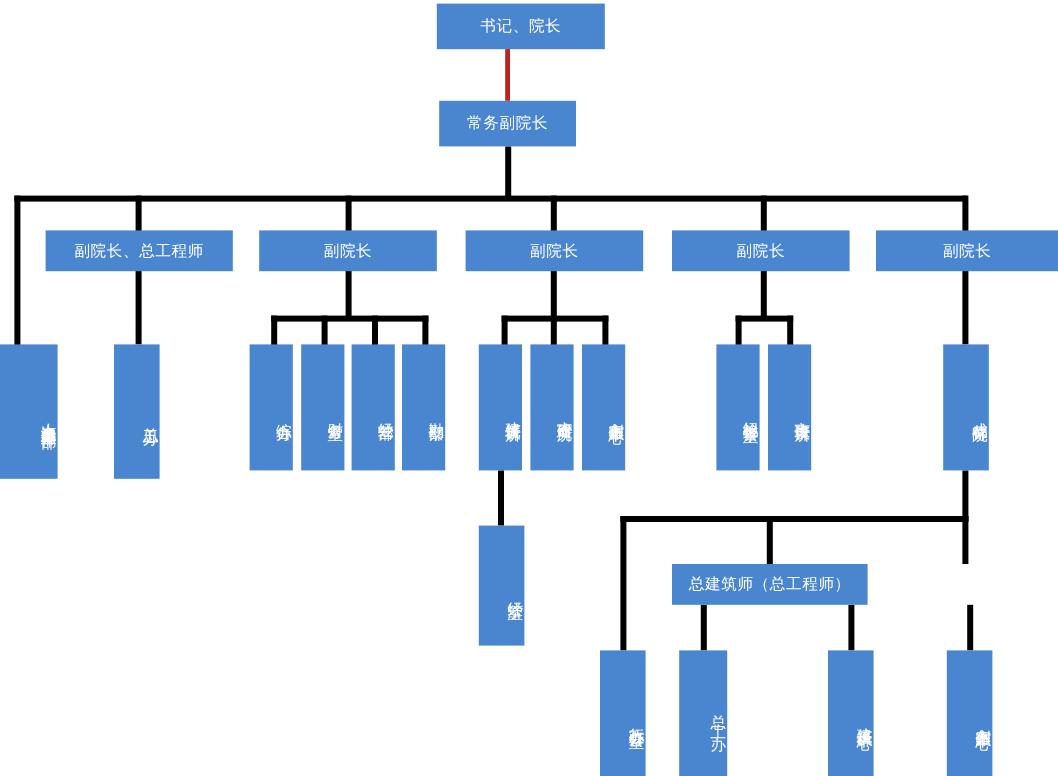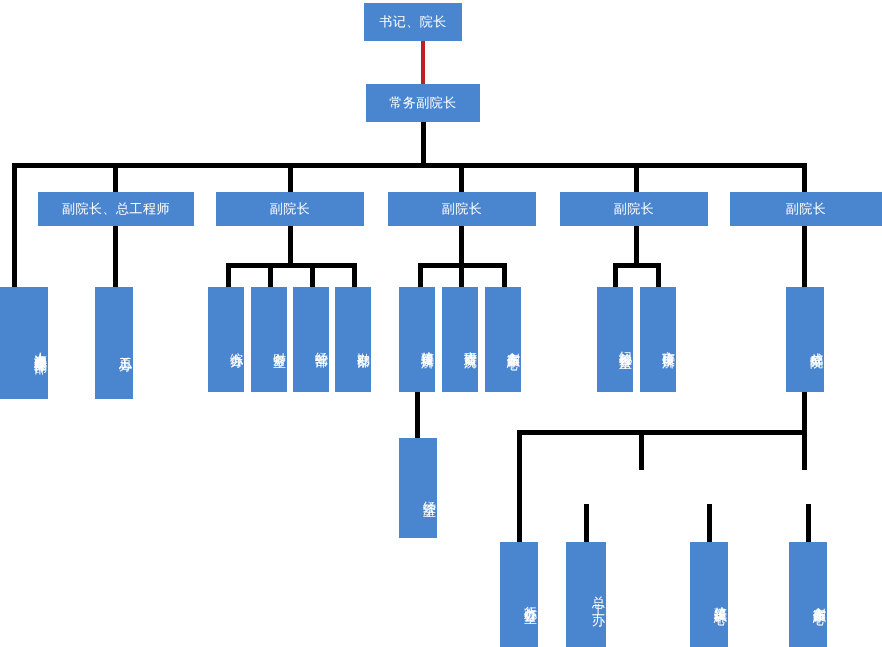--- a/index.html
+++ b/index.html
@@ -112,21 +112,21 @@
   <div class="conn" style="left:517px; top:430px; width:290px; height:5px;"></div>
   <div class="conn" style="left:517px; top:430px; width:5px; height:112px;"></div>
   <div class="conn" style="left:639px; top:430px; width:5px; height:40px;"></div>
   <div class="conn" style="left:802px; top:430px; width:5px; height:40px;"></div>
 
   <div class="conn" style="left:584px; top:504px; width:5px; height:38px;"></div>
   <div class="conn" style="left:707px; top:504px; width:5px; height:38px;"></div>
 
   <div class="conn" style="left:806px; top:504px; width:5px; height:38px;"></div>
 
-  <div class="node horiz" style="left:364px; top:3px; width:98px; height:38px;">书记、院长</div>
+  <div class="node horiz" style="left:364px; top:3px; width:140px; height:38px;">书记、院长</div>
 
   <div class="node horiz" style="left:38px; top:192px; width:156px; height:34px;">副院长、总工程师</div>
 
   <div class="node horiz" style="left:366px; top:84px; width:114px; height:38px;">常务副院长</div>
   <div class="node horiz" style="left:216px; top:192px; width:148px; height:34px;">副院长</div>
   <div class="node horiz" style="left:388px; top:192px; width:148px; height:34px;">副院长</div>
   <div class="node horiz" style="left:560px; top:192px; width:148px; height:34px;">副院长</div>
   <div class="node horiz" style="left:730px; top:192px; width:152px; height:34px;">副院长</div>
 
   <div class="node vert twocol" style="left:0px; top:287px; width:48px; height:112px;">
@@ -145,19 +145,20 @@
   <div class="node vert" style="left:442px; top:287px; width:36px; height:105px;">古建研究所</div>
   <div class="node vert" style="left:485px; top:287px; width:36px; height:105px;">方案创作中心</div>
 
   <div class="node vert" style="left:597px; top:287px; width:36px; height:105px;">纪检督察室</div>
   <div class="node vert" style="left:640px; top:287px; width:36px; height:105px;">市政设计所</div>
 
   <div class="node vert" style="left:786px; top:287px; width:38px; height:105px;">成都分院</div>
 
   <div class="node vert" style="left:399px; top:438px; width:38px; height:100px;">经济室</div>
 
+  <div class="node horiz" style="left:560px; top:470px; width:163px; height:34px;">总建筑师（总工程师）</div>
 
   <div class="node vert" style="left:500px; top:542px; width:38px; height:105px;">行政办公室</div>
   <div class="node vert spaced" style="left:566px; top:542px; width:40px; height:105px;">总工办</div>
   <div class="node vert" style="left:690px; top:542px; width:38px; height:105px;">建筑设计中心</div>
   <div class="node vert" style="left:789px; top:542px; width:38px; height:105px;">方案创作中心</div>
 
 </div>
 
 </body></html>

